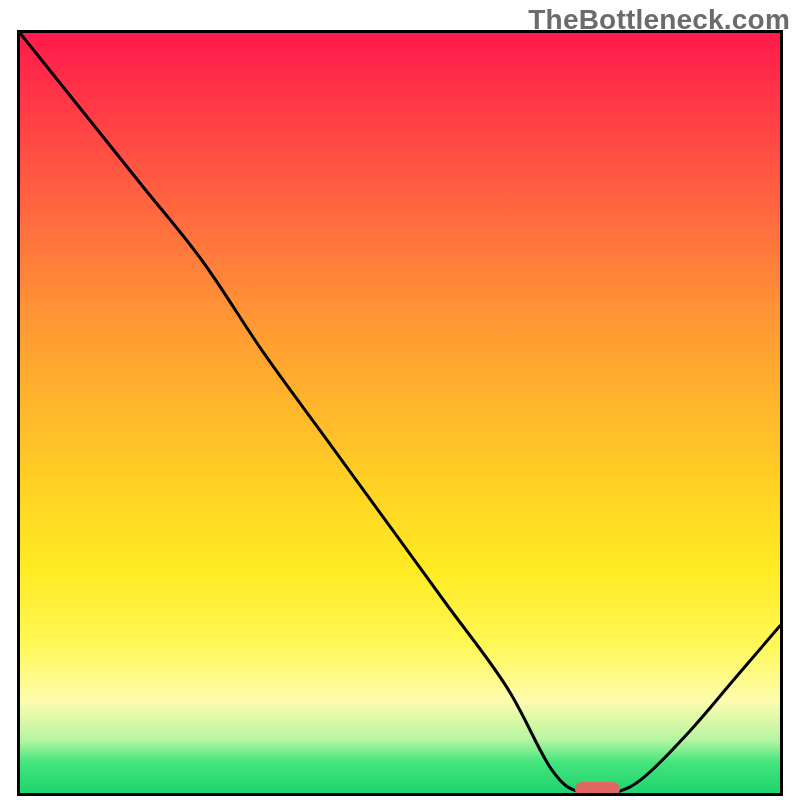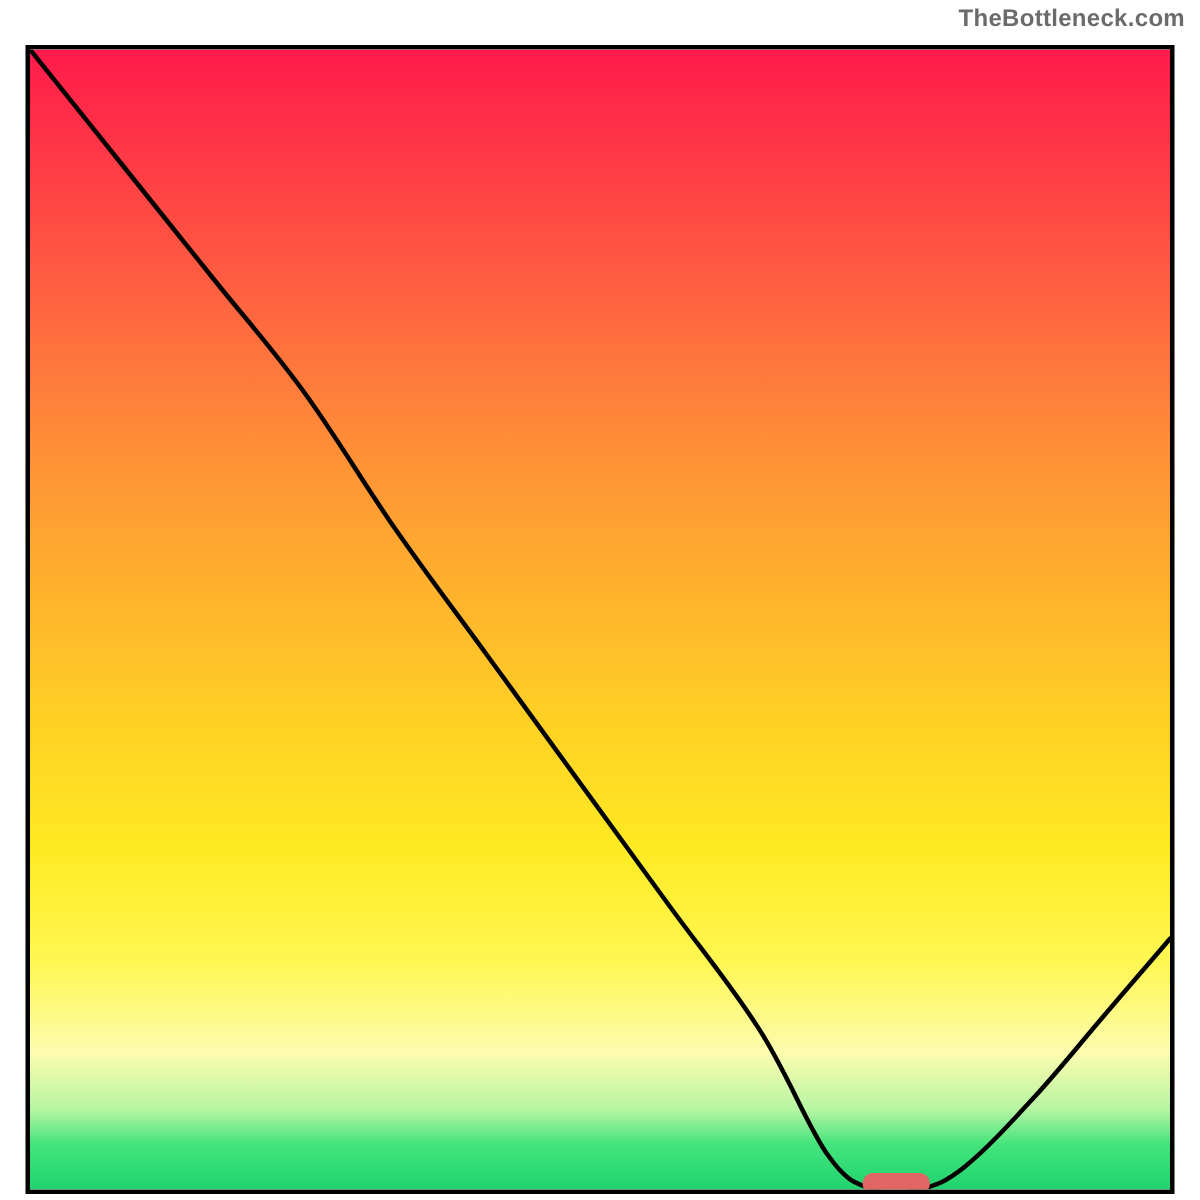--- a/index.html
+++ b/index.html
@@ -13,21 +13,21 @@
   }
   .wrap {
     position: relative;
     width: 800px;
     height: 800px;
   }
   .watermark {
     position: absolute;
     top: 4px;
     right: 10px;
-    font-size: 16px;
+    font-size: 28px;
     font-weight: 600;
     color: #6b6b6b;
     letter-spacing: 0.2px;
   }
   .plot-frame {
     position: absolute;
     left: 17px;
     top: 30px;
     width: 766px;
     height: 766px;

